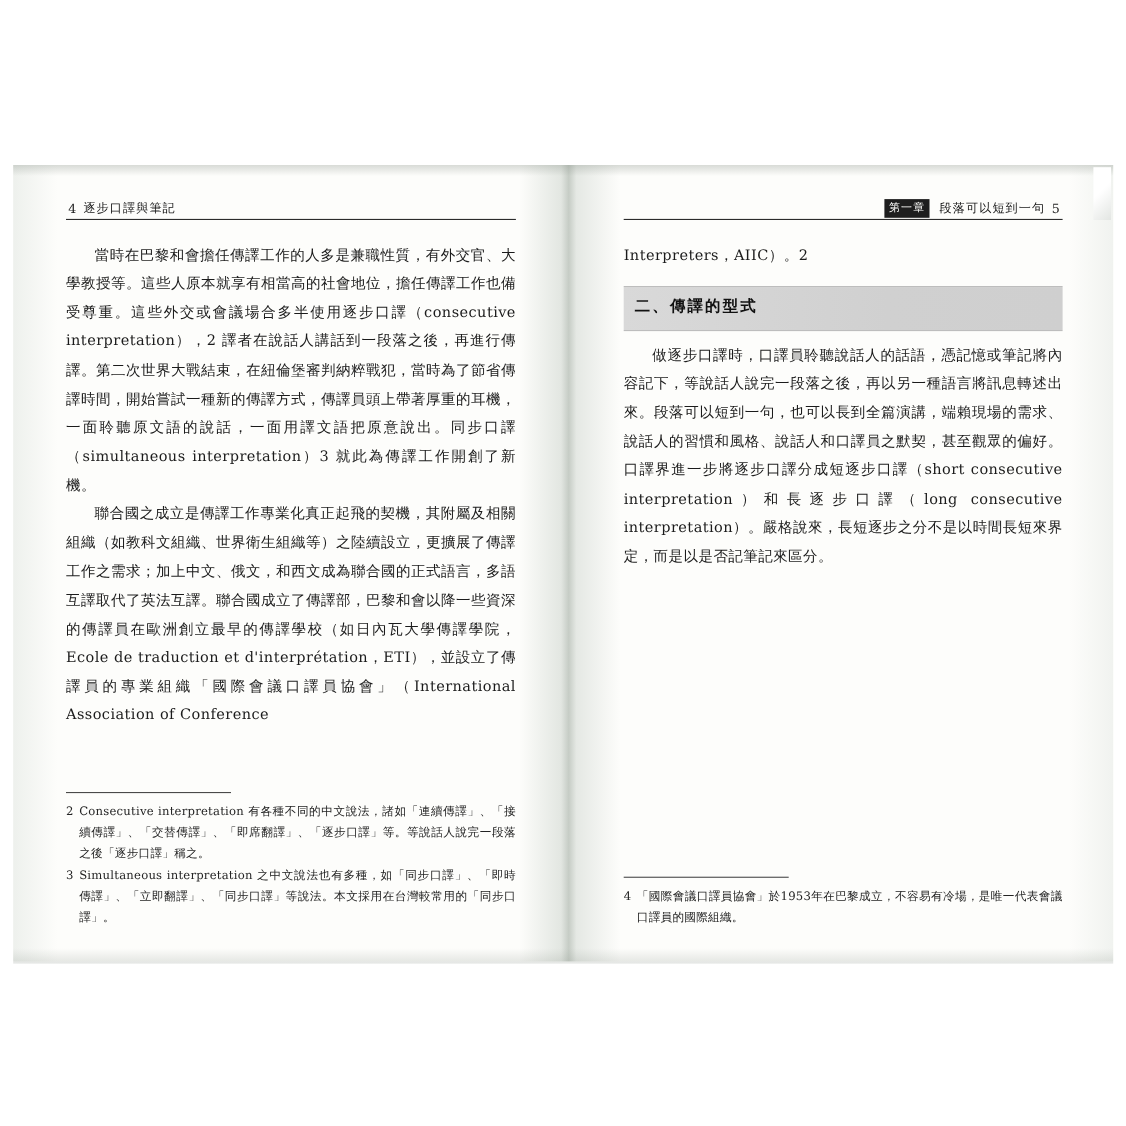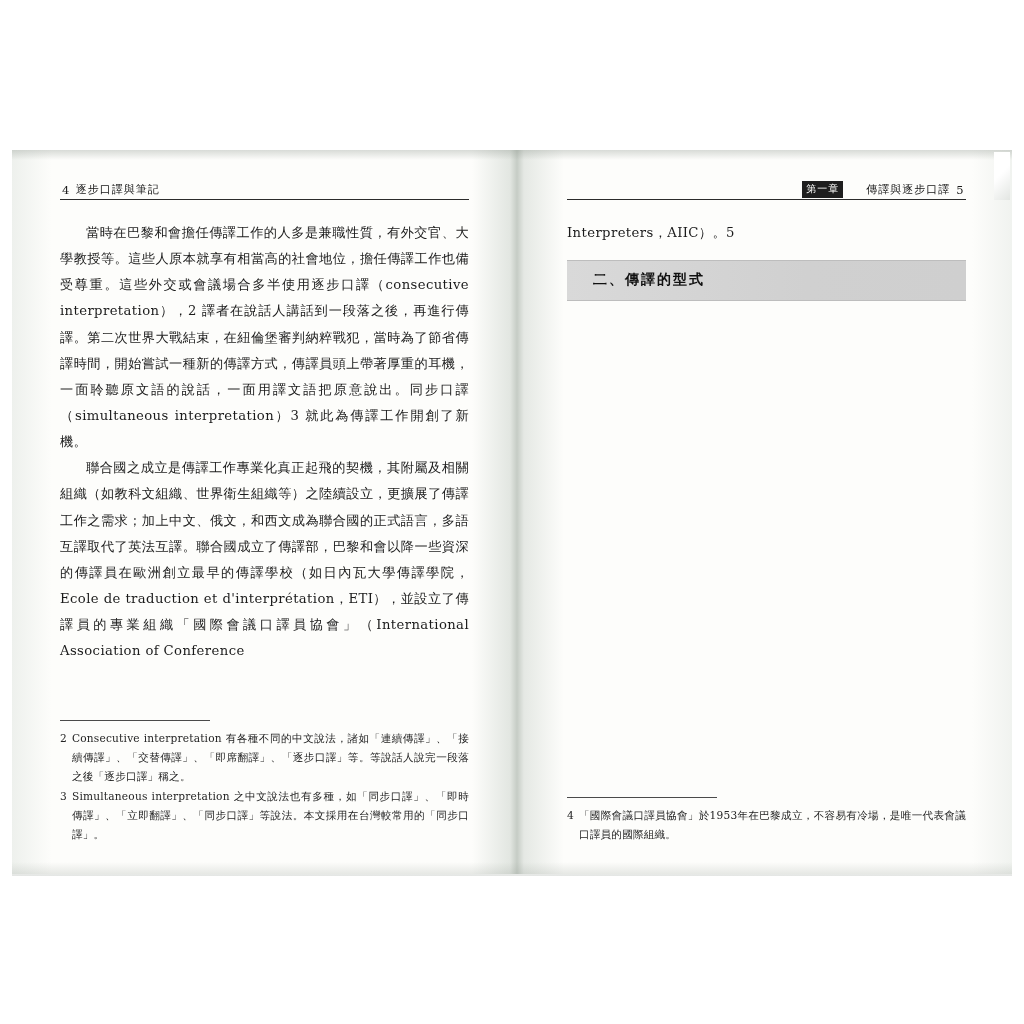--- a/index.html
+++ b/index.html
@@ -101,21 +101,21 @@
     padding-bottom: 1px;
     text-align: right;
   }
   .chapter-tag {
     display: inline-block;
     background: #1e1e1e;
     color: #fdfdfb;
     font-size: 10px;
     letter-spacing: 1px;
     padding: 1px 4px 2px 4px;
-    margin-right: 17px;
+    margin-right: 3px;
     white-space: nowrap;
   }
 
   
   .body-col {
     font-size: 13.2px;
     line-height: 1.98;
     color: #1b1b1b;
     text-align: justify;
     letter-spacing: 0.4px;
@@ -126,21 +126,21 @@
   .indent {
     text-indent: 26px;
   }
 
   
   .section-head {
     margin: 14px 0 10px 0;
     background: linear-gradient(to right, #d9d9d9 0%, #d0d0d0 60%, #cfcfcf 100%);
     border-top: 1px solid #bdbdbd;
     border-bottom: 1px solid #bdbdbd;
-    padding: 5px 10px 6px 26px;
+    padding: 5px 10px 6px 10px;
     font-size: 14px;
     letter-spacing: 2px;
     color: #111;
     font-weight: bold;
   }
 
   
   .footnotes {
     position: absolute;
     left: 48px;
@@ -227,28 +227,29 @@
           <span class="fn-text">Simultaneous interpretation 之中文說法也有多種，如「同步口譯」、「即時傳譯」、「立即翻譯」、「同步口譯」等說法。本文採用在台灣較常用的「同步口譯」。</span>
         </div>
       </div>
     </div>
 
     <div class="page page-right">
       <div class="runhead runhead-right">
         <div class="runhead-rule"></div>
         <div class="runhead-inner">
           <span class="chapter-tag">第一章</span>
-          <span class="runhead-title">傳譯與逐步口譯</span>
+          <span class="runhead-title">段落可以短到一句</span>
           <span class="folio">5</span>
         </div>
       </div>
 
       <div class="body-col">
-        <p>Interpreters，AIIC）。5</p>
+        <p>Interpreters，AIIC）。2</p>
         <div class="section-head">二、傳譯的型式</div>
+        <p class="indent">做逐步口譯時，口譯員聆聽說話人的話語，憑記憶或筆記將內容記下，等說話人說完一段落之後，再以另一種語言將訊息轉述出來。段落可以短到一句，也可以長到全篇演講，端賴現場的需求、說話人的習慣和風格、說話人和口譯員之默契，甚至觀眾的偏好。口譯界進一步將逐步口譯分成短逐步口譯（short consecutive interpretation）和長逐步口譯（long consecutive interpretation）。嚴格說來，長短逐步之分不是以時間長短來界定，而是以是否記筆記來區分。</p>
       </div>
 
       <div class="footnotes">
         <div class="footnote-rule"></div>
         <div class="footnote">
           <span class="fn-num">4</span>
           <span class="fn-text">「國際會議口譯員協會」於1953年在巴黎成立，不容易有冷場，是唯一代表會議口譯員的國際組織。</span>
         </div>
       </div>
     </div>

